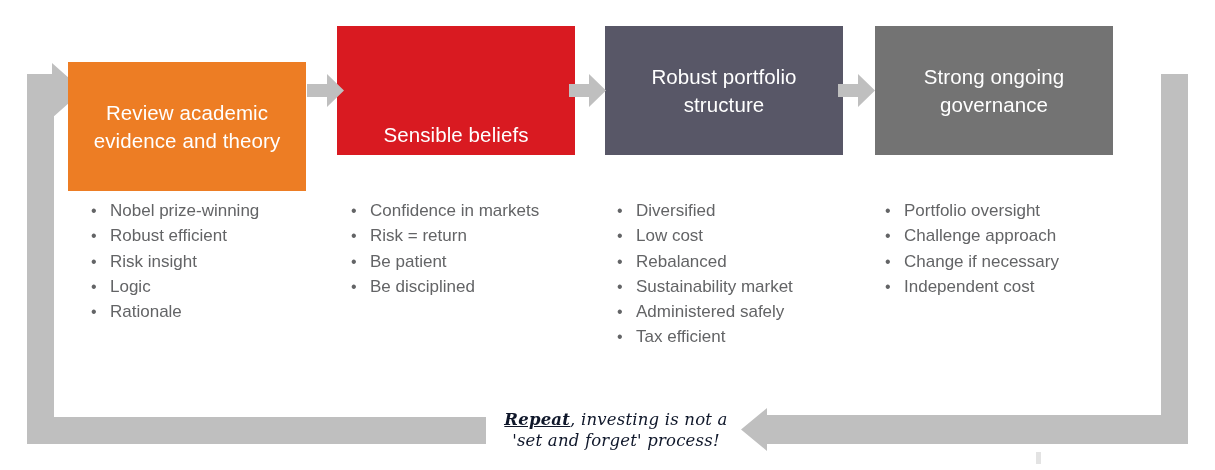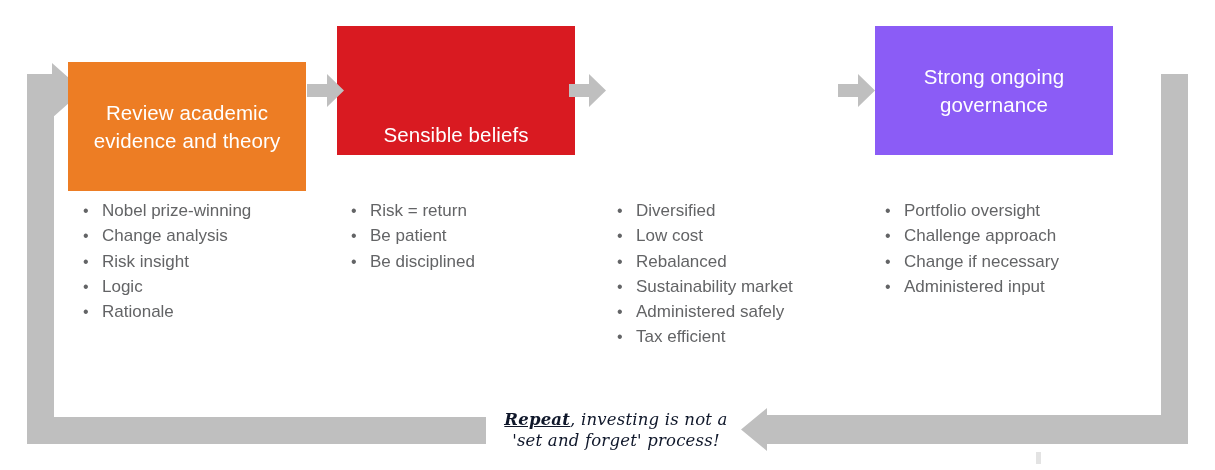--- a/index.html
+++ b/index.html
@@ -70,21 +70,21 @@
 
   
   .bullet-list {
     position: absolute;
     top: 198px;
     width: 250px;
     margin: 0;
     padding: 0;
     list-style: none;
   }
-  #bullets-0 { left: 80px;  }
+  #bullets-0 { left: 88px;  }
   #bullets-1 { left: 348px; }
   #bullets-2 { left: 614px; }
   #bullets-3 { left: 882px; }
 
   .bullet-list li {
     position: relative;
     padding-left: 22px;
     color: #636466;
     font-size: 17px;
     line-height: 25.3px;
@@ -159,59 +159,63 @@
              L54 417
              L486 417 Z" fill="#bfbfbf"></path>
   </svg>
 
   <div class="stage-box" id="stage-0" style="background: rgb(237, 125, 36);">
     <div class="stage-title">Review academic evidence and theory</div>
   </div>
   <div class="stage-box" id="stage-1" style="background: rgb(217, 26, 33);">
     <div class="stage-title">Sensible beliefs</div>
   </div>
-  <div class="stage-box" id="stage-3" style="background: #8b5cf6;">
+  <div class="stage-box" id="stage-2" style="background: rgb(88, 87, 103);">
+    <div class="stage-title">Robust portfolio structure</div>
+  </div>
+  <div class="stage-box" id="stage-3" style="background: #737373;">
     <div class="stage-title">Strong ongoing governance</div>
   </div>
 
   <svg class="connector" id="connector-0" viewBox="0 0 37 33">
     <polygon points="0,10 20,10 20,0 37,16.5 20,33 20,23 0,23" fill="#bfbfbf"></polygon>
   </svg>
   <svg class="connector" id="connector-1" viewBox="0 0 37 33">
     <polygon points="0,10 20,10 20,0 37,16.5 20,33 20,23 0,23" fill="#bfbfbf"></polygon>
   </svg>
   <svg class="connector" id="connector-2" viewBox="0 0 37 33">
     <polygon points="0,10 20,10 20,0 37,16.5 20,33 20,23 0,23" fill="#bfbfbf"></polygon>
   </svg>
 
   <ul class="bullet-list" id="bullets-0">
       <li>Nobel prize-winning</li>
-      <li>Change analysis</li>
+      <li>Robust efficient</li>
       <li>Risk insight</li>
       <li>Logic</li>
       <li>Rationale</li>
     </ul>
   <ul class="bullet-list" id="bullets-1">
+      <li>Confidence in markets</li>
       <li>Risk = return</li>
       <li>Be patient</li>
       <li>Be disciplined</li>
     </ul>
   <ul class="bullet-list" id="bullets-2">
       <li>Diversified</li>
       <li>Low cost</li>
       <li>Rebalanced</li>
       <li>Sustainability market</li>
       <li>Administered safely</li>
       <li>Tax efficient</li>
     </ul>
   <ul class="bullet-list" id="bullets-3">
       <li>Portfolio oversight</li>
       <li>Challenge approach</li>
       <li>Change if necessary</li>
-      <li>Administered input</li>
+      <li>Independent cost</li>
     </ul>
 
   <div id="repeat-caption">
     <span id="repeat-word">Repeat</span><span>, investing is not a</span><br>
     <span>'set and forget' process!</span>
   </div>
 
   <div id="artifact"></div>
 </div>
 

